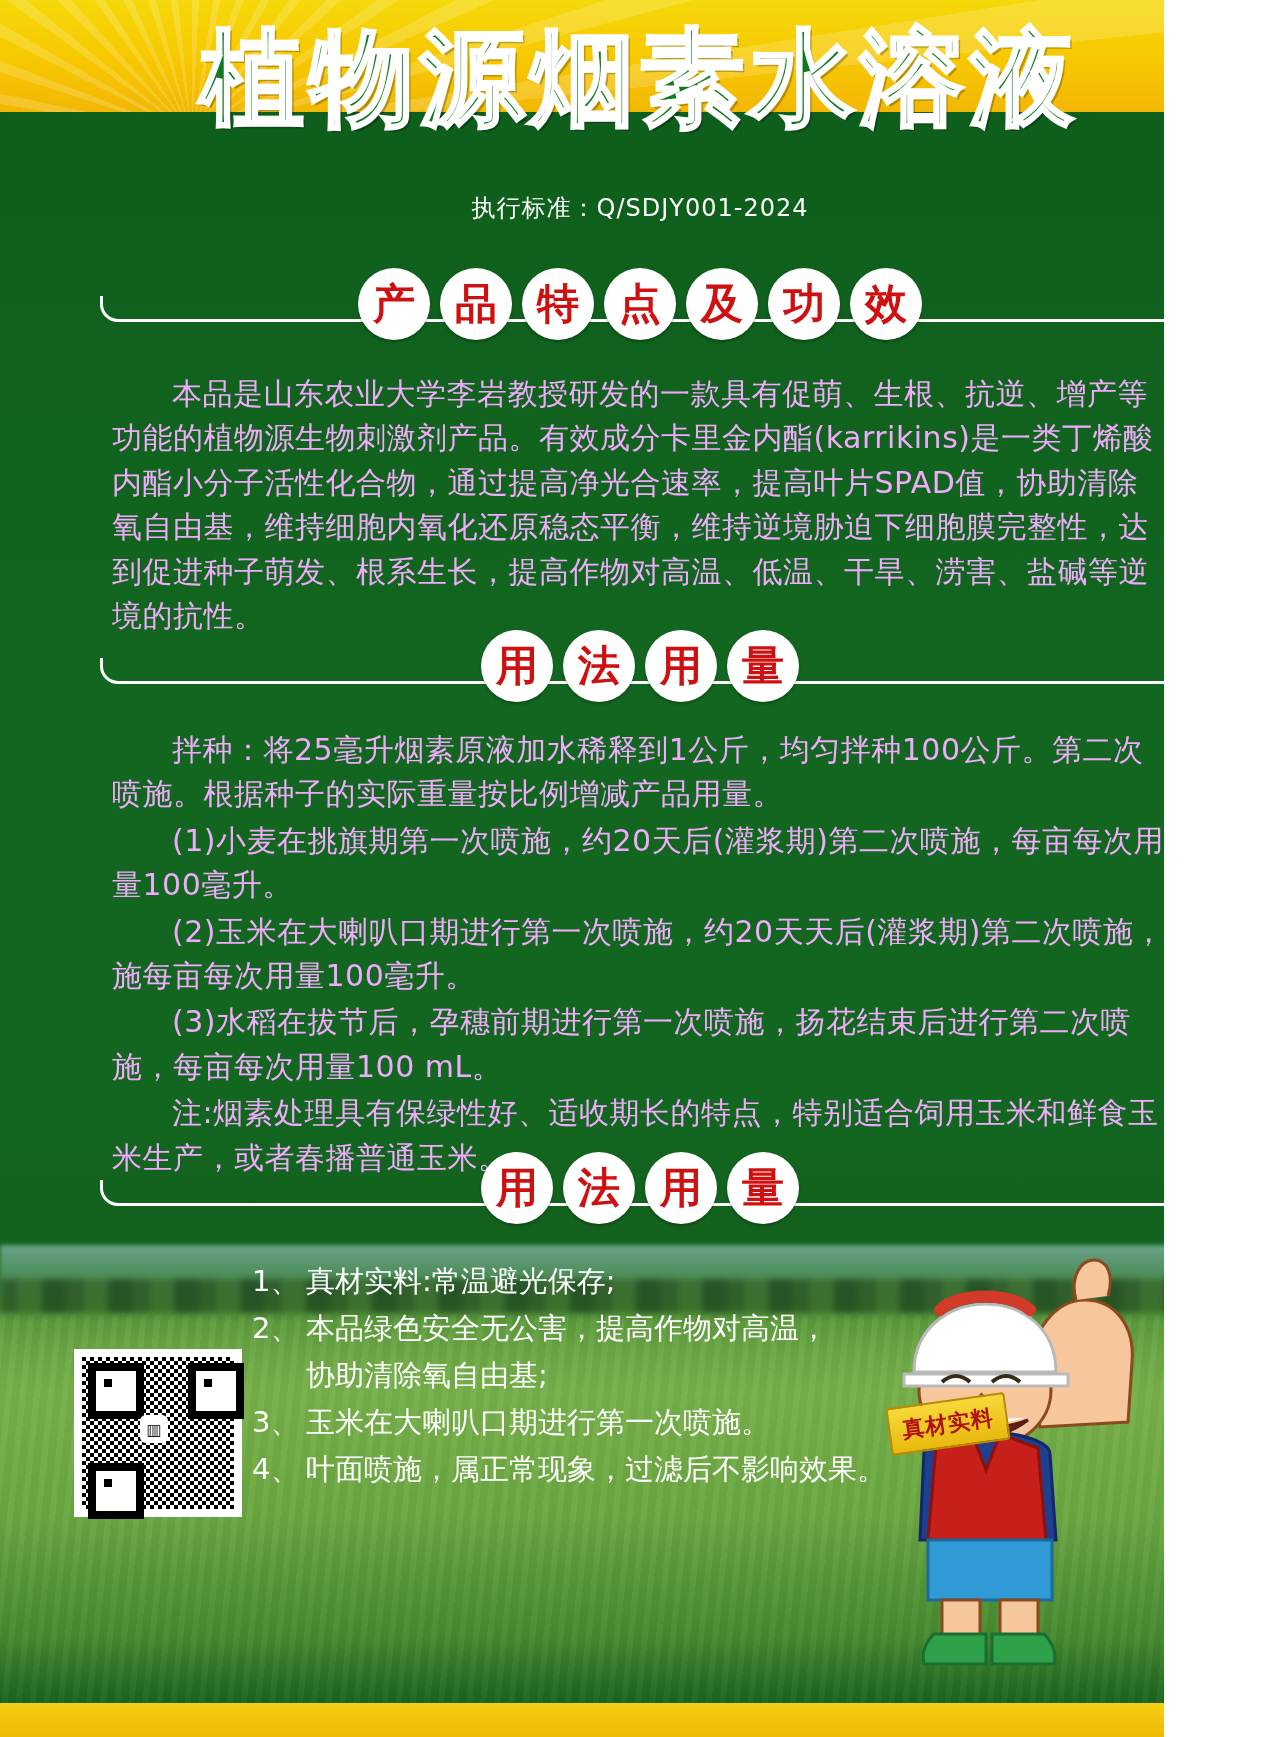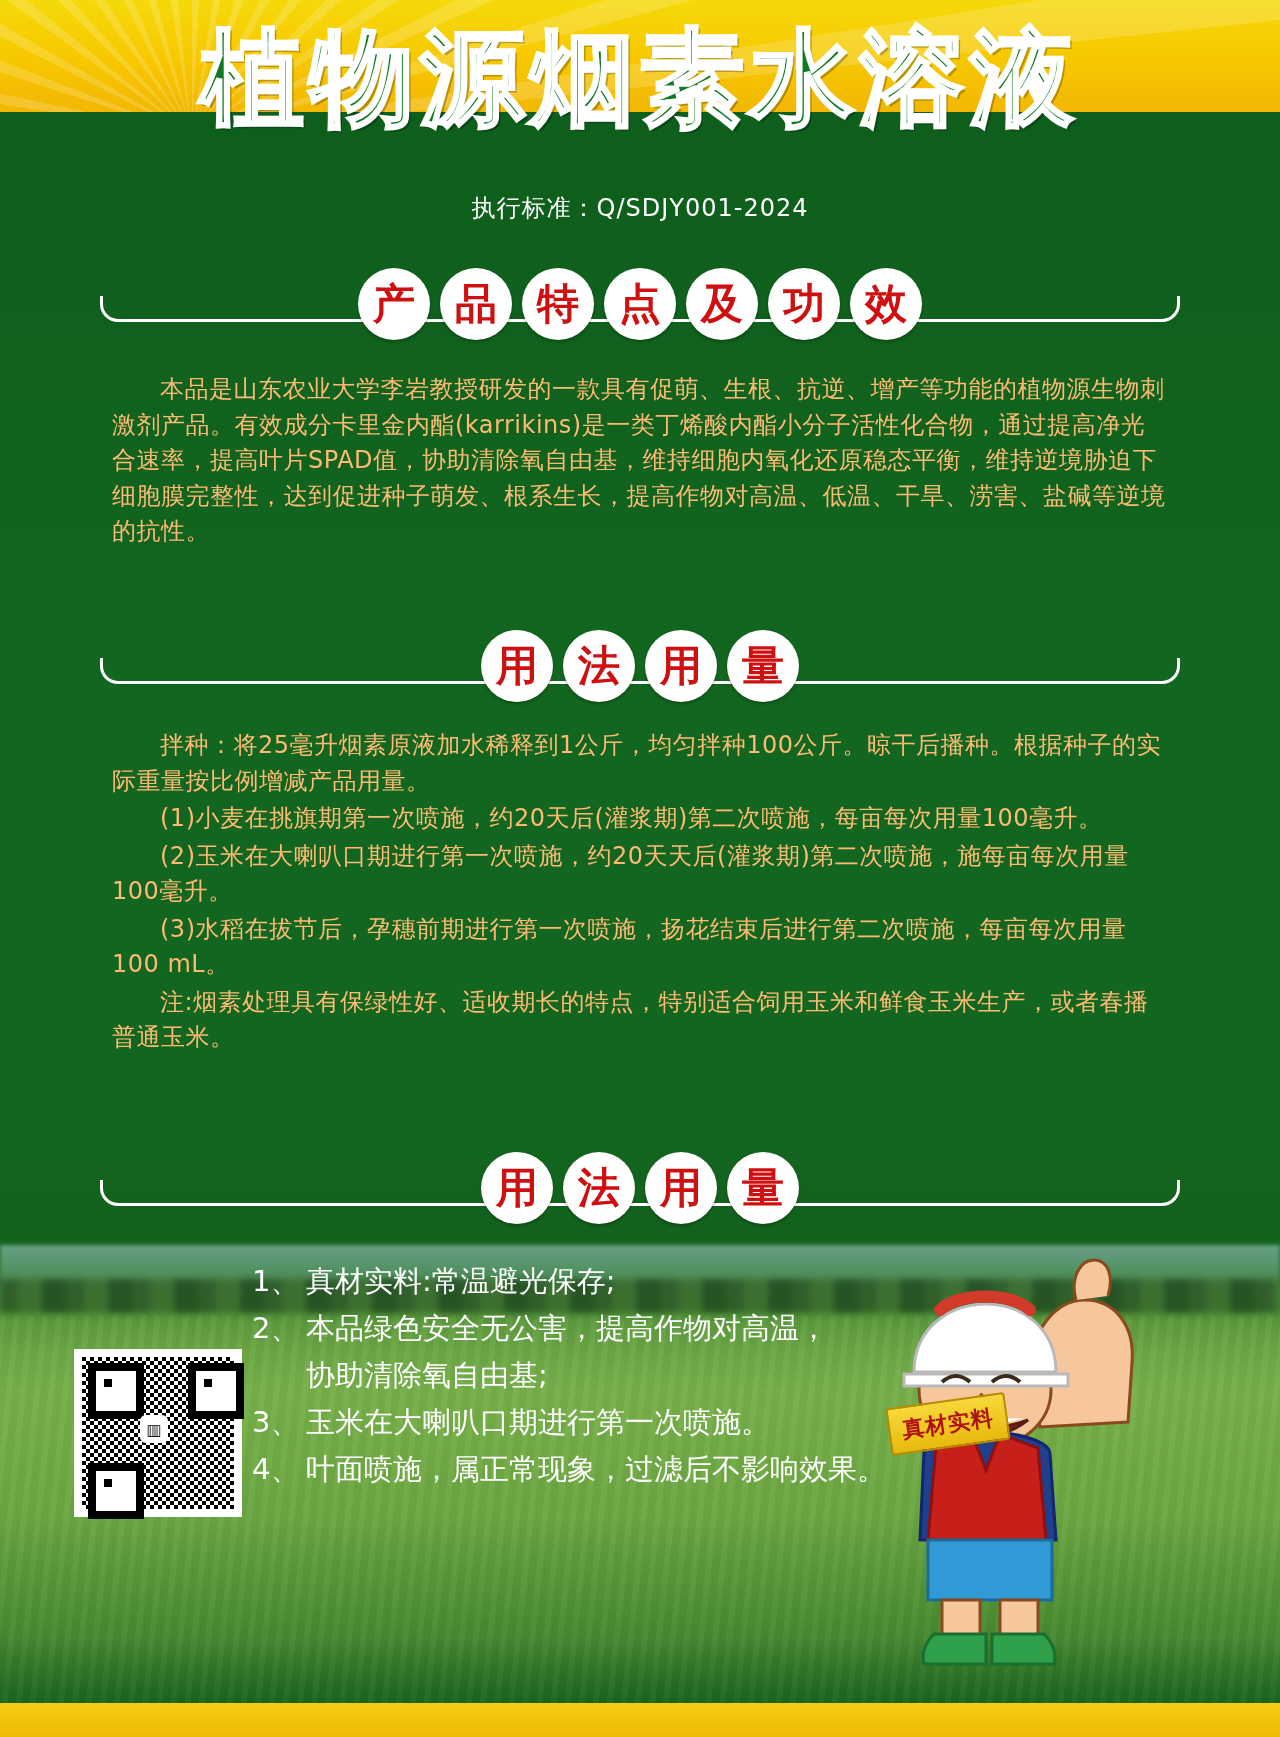--- a/index.html
+++ b/index.html
@@ -5,21 +5,21 @@
   html, body {
     margin: 0;
     padding: 0;
     background: #ffffff;
   }
   body {
     font-family: "DejaVu Sans", "Liberation Sans", sans-serif;
   }
   .page {
     position: relative;
-    width: 1280px;
+    width: 1164px;
     height: 1737px;
     overflow: hidden;
     background: #12651f;
   }
 
   
   .top-banner {
     position: absolute;
     left: 0; top: 0;
     width: 1280px;
@@ -163,22 +163,22 @@
     font-weight: bold;
     display: flex;
     align-items: center;
     justify-content: center;
     box-shadow: 0 2px 3px rgba(0,0,0,0.25);
   }
 
   
   .body-text {
     position: absolute;
-    color: #fdba74;
-    font-size: 24px;
+    color: #f0abfc;
+    font-size: 30px;
     line-height: 1.48;
     letter-spacing: 0.5px;
   }
   .body-text p {
     margin: 0 0 2px 0;
   }
   .indent { text-indent: 2em; }
 
   
   .notice-list {
@@ -315,21 +315,21 @@
     <div class="rule"></div>
     <div class="chips">
       <div class="chip">用</div>
       <div class="chip">法</div>
       <div class="chip">用</div>
       <div class="chip">量</div>
     </div>
   </div>
 
   <div class="body-text" style="left:112px; top:728px; width:1056px;">
-    <p class="indent">拌种：将25毫升烟素原液加水稀释到1公斤，均匀拌种100公斤。晾干后播种。根据种子的实际重量按比例增减产品用量。</p>
+    <p class="indent">拌种：将25毫升烟素原液加水稀释到1公斤，均匀拌种100公斤。第二次喷施。根据种子的实际重量按比例增减产品用量。</p>
     <p class="indent">(1)小麦在挑旗期第一次喷施，约20天后(灌浆期)第二次喷施，每亩每次用量100毫升。</p>
     <p class="indent">(2)玉米在大喇叭口期进行第一次喷施，约20天天后(灌浆期)第二次喷施，施每亩每次用量100毫升。</p>
     <p class="indent">(3)水稻在拔节后，孕穗前期进行第一次喷施，扬花结束后进行第二次喷施，每亩每次用量100 mL。</p>
     <p class="indent">注:烟素处理具有保绿性好、适收期长的特点，特别适合饲用玉米和鲜食玉米生产，或者春播普通玉米。</p>
   </div>
 
   <div class="section-head" style="top:1152px;">
     <div class="rule"></div>
     <div class="chips">
       <div class="chip">用</div>

